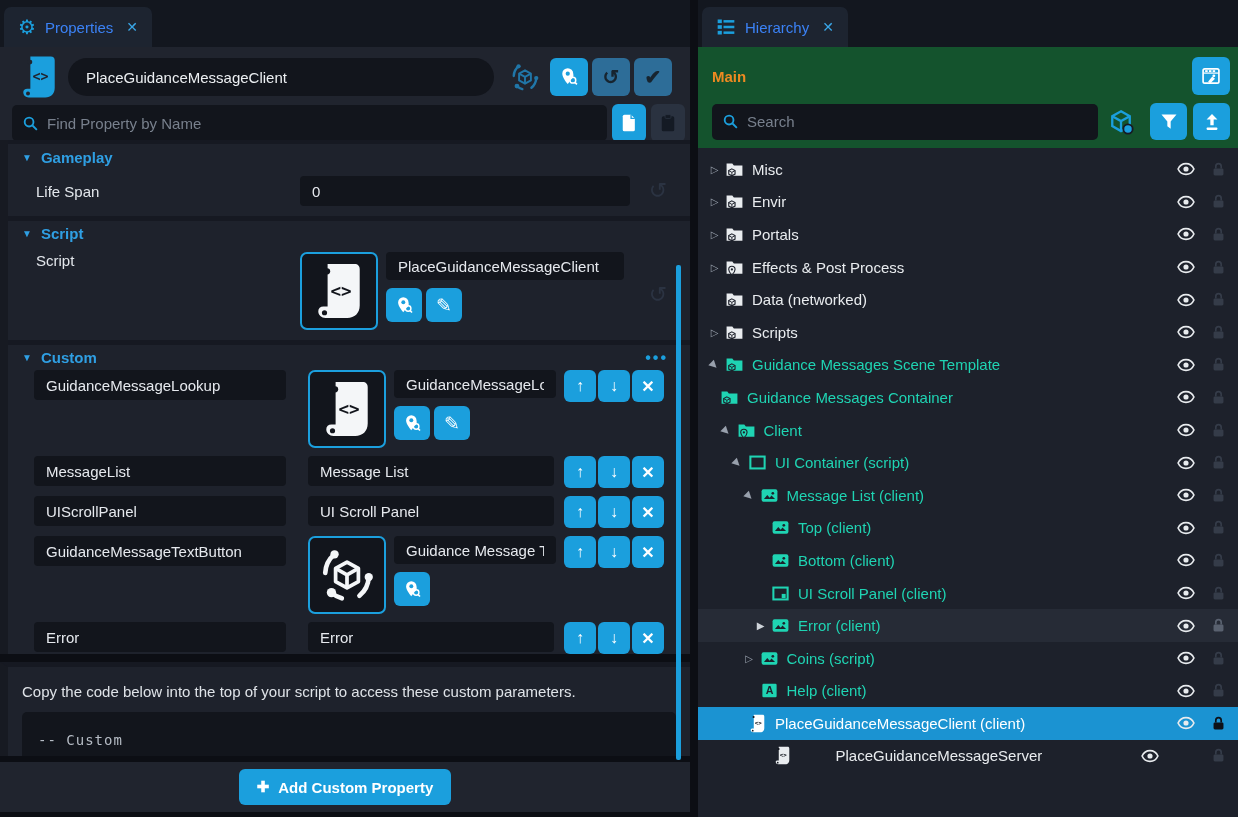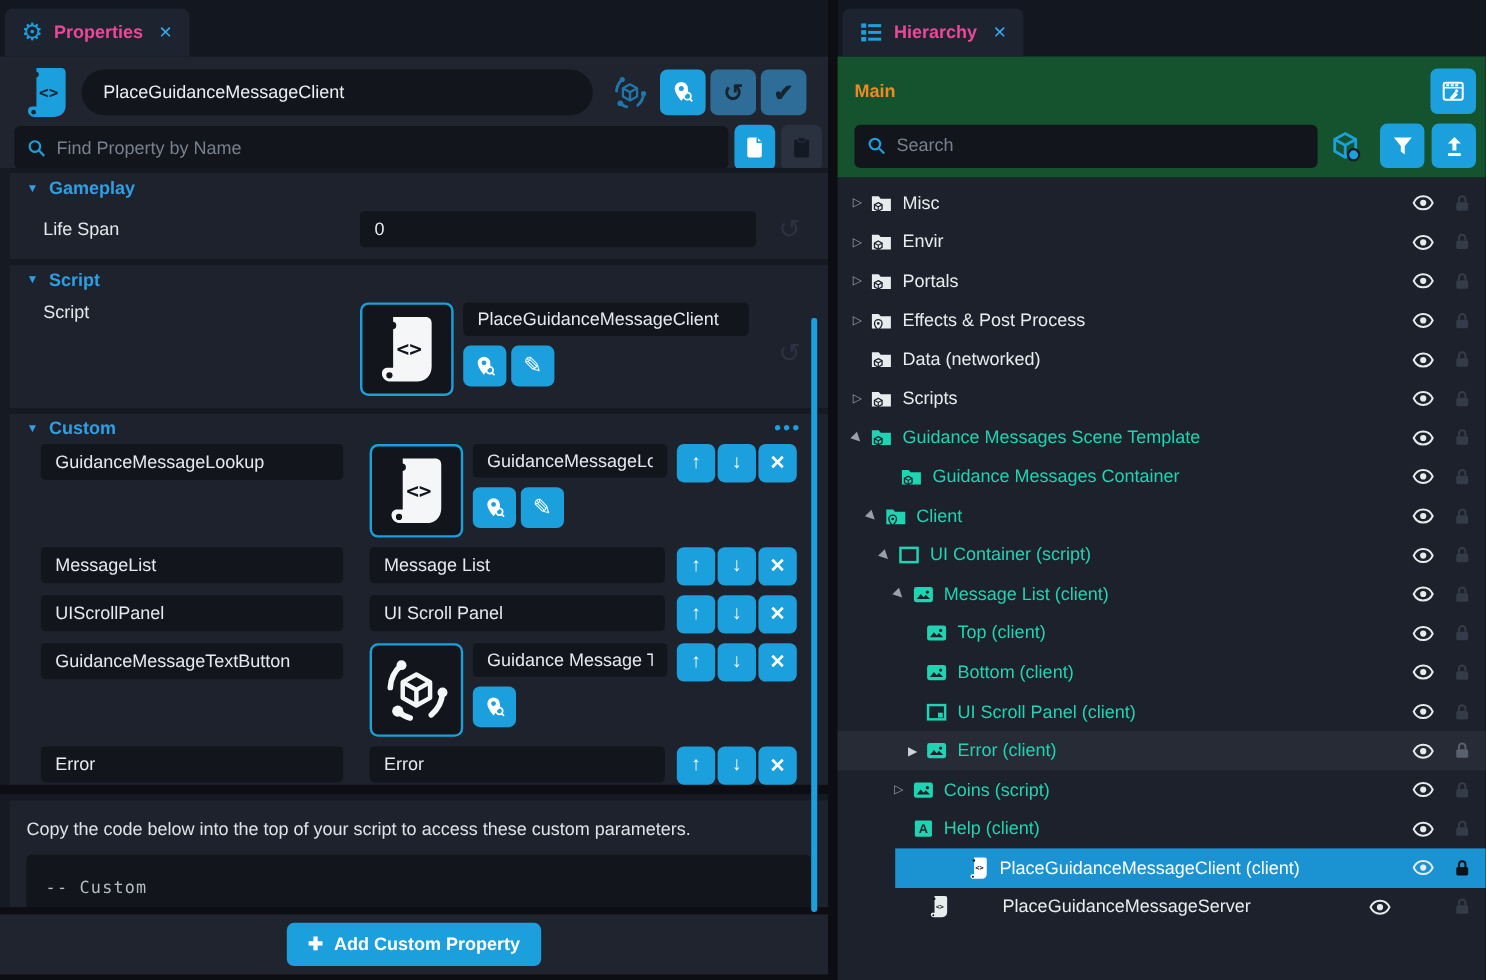--- a/index.html
+++ b/index.html
@@ -6,21 +6,21 @@
   html,body { width:1238px; height:817px; overflow:hidden; background:#0c0e14;
     font-family:"Liberation Sans", sans-serif; color:#e9ecef; }
   .panel { position:absolute; top:0; height:817px; }
   .panel.left  { left:0;   width:690px; }
   .panel.right { left:698px; width:540px; }
 
   
   .tabbar { height:47px; background:#13171f; display:flex; align-items:flex-end; }
   .tab { margin-left:4px; height:40px; display:flex; align-items:center; gap:9px;
          padding:0 14px; background:#1d2430; border-radius:7px 7px 0 0; }
-  .tab-title { color:#ec4899; font-size:15px;font-weight:bold; }
+  .tab-title { color:#3b82f6; font-size:15px; }
   .tab-close { color:#3aa7e8; font-size:14px; margin-left:4px; cursor:pointer; }
   .tab-ico { color:#1b9fdd; display:inline-flex; width:20px; height:20px; }
   .tab-ico svg{width:100%;height:100%}
   .gear-glyph{ color:#1b9fdd; font-size:20px; line-height:20px; }
 
   
   .btn { display:inline-flex; align-items:center; justify-content:center;
          border:none; border-radius:6px; cursor:pointer;
          background:#1b9fdd; color:#fff; }
   .btn svg { width:20px; height:20px; }
@@ -552,21 +552,21 @@
         <span class="tlabel">Guidance Messages Scene Template</span>
         <span class="eye"><svg viewBox="0 0 24 24">
             <path d="M12 5.5C7.5 5.5 4 8.7 2.5 12 4 15.3 7.5 18.5 12 18.5s8-3.2 9.5-6.5C20 8.7 16.5 5.5 12 5.5z" fill="none" stroke="currentColor" stroke-width="2"></path>
             <circle cx="12" cy="12" r="3.1" fill="currentColor"></circle>
           </svg></span>
         <span class="lockw lock-dim"><svg viewBox="0 0 24 24">
             <rect x="5" y="10.5" width="14" height="10" rx="2" fill="currentColor"></rect>
             <path d="M8.2 10.5v-3a3.8 3.8 0 0 1 7.6 0v3" fill="none" stroke="currentColor" stroke-width="2.4"></path>
           </svg></span>
       </div>
-      <div class="trow c-teal" style="padding-left: 33px;">
+      <div class="trow c-teal" style="padding-left: 3px;">
         <span class="arrow"></span>
         <span class="ticon"><svg viewBox="0 0 24 24">
             <path fill="currentColor" d="M2 4.5h7.2l2 2.5H22v13H2z"></path>
             <path d="M8.7 11.2l4 2.2v4.4l-4 2.2-4-2.2v-4.4z" fill="currentColor" stroke="#1d212b" stroke-width="1.4"></path>
             <path d="M4.7 13.4l4 2.2 4-2.2M8.7 15.6v4.4" fill="none" stroke="#1d212b" stroke-width="1.2"></path>
           </svg></span>
         <span class="tlabel">Guidance Messages Container</span>
         <span class="eye"><svg viewBox="0 0 24 24">
             <path d="M12 5.5C7.5 5.5 4 8.7 2.5 12 4 15.3 7.5 18.5 12 18.5s8-3.2 9.5-6.5C20 8.7 16.5 5.5 12 5.5z" fill="none" stroke="currentColor" stroke-width="2"></path>
             <circle cx="12" cy="12" r="3.1" fill="currentColor"></circle>
@@ -718,21 +718,21 @@
         <span class="tlabel">Help (client)</span>
         <span class="eye"><svg viewBox="0 0 24 24">
             <path d="M12 5.5C7.5 5.5 4 8.7 2.5 12 4 15.3 7.5 18.5 12 18.5s8-3.2 9.5-6.5C20 8.7 16.5 5.5 12 5.5z" fill="none" stroke="currentColor" stroke-width="2"></path>
             <circle cx="12" cy="12" r="3.1" fill="currentColor"></circle>
           </svg></span>
         <span class="lockw lock-dim"><svg viewBox="0 0 24 24">
             <rect x="5" y="10.5" width="14" height="10" rx="2" fill="currentColor"></rect>
             <path d="M8.2 10.5v-3a3.8 3.8 0 0 1 7.6 0v3" fill="none" stroke="currentColor" stroke-width="2.4"></path>
           </svg></span>
       </div>
-      <div class="trow c-white sel" style="padding-left: 41px; margin-left: 48px;">
+      <div class="trow c-white sel" style="padding-left: 31px;">
         <span class="arrow"></span>
         <span class="ticon"><svg viewBox="0 0 44 56">
             <path fill="currentColor" d="M11 2h26c3.3 0 5 2 5 5v35c0 7.5-5 12-12 12H9c-4 0-7-2.8-7-6.5C2 44.6 4 43 7 43h4z"></path>
             <circle cx="10.5" cy="9" r="3" fill="#10141c"></circle>
             <circle cx="8" cy="49" r="2.5" fill="#10141c"></circle>
             <text x="24" y="33.5" font-family="DejaVu Sans Mono,monospace" font-size="17" font-weight="bold" fill="#10141c" text-anchor="middle">&lt;&gt;</text>
           </svg></span>
         <span class="tlabel">PlaceGuidanceMessageClient (client)</span>
         <span class="eye"><svg viewBox="0 0 24 24">
             <path d="M12 5.5C7.5 5.5 4 8.7 2.5 12 4 15.3 7.5 18.5 12 18.5s8-3.2 9.5-6.5C20 8.7 16.5 5.5 12 5.5z" fill="none" stroke="currentColor" stroke-width="2"></path>

